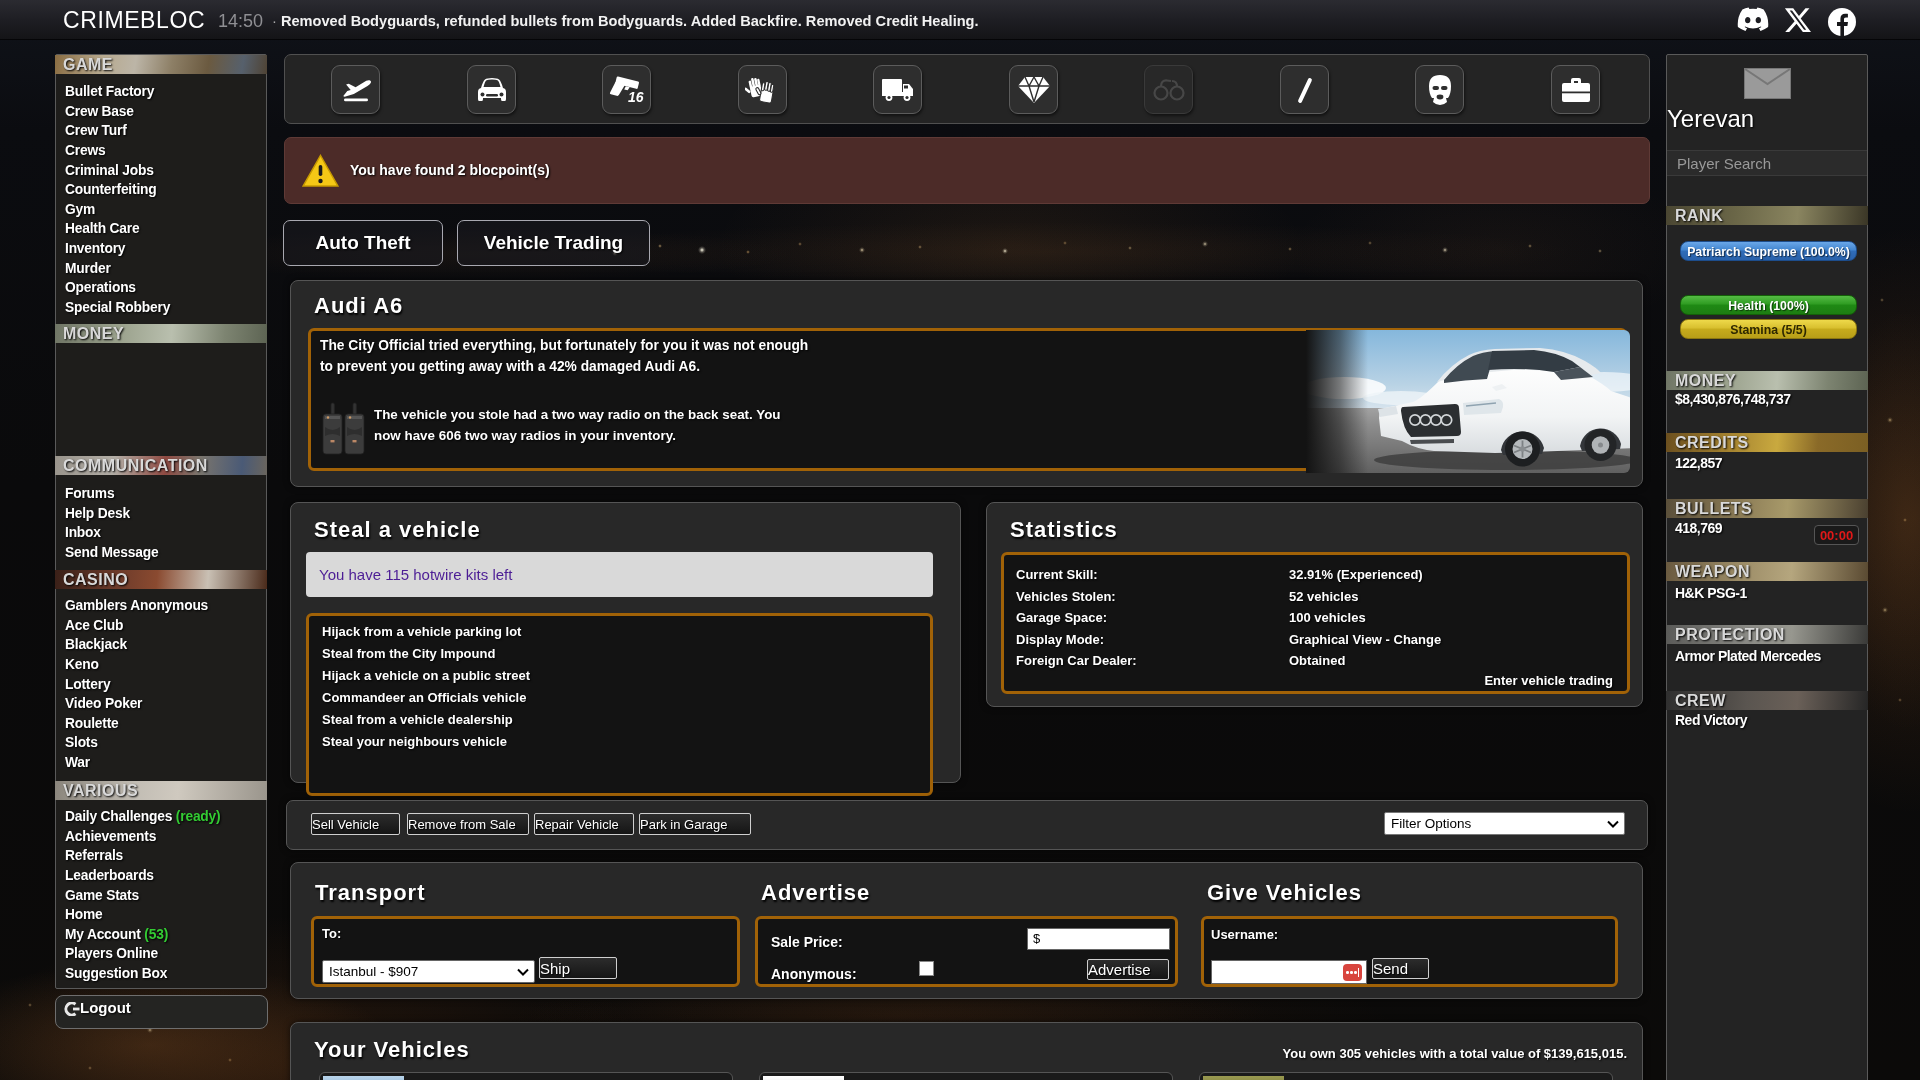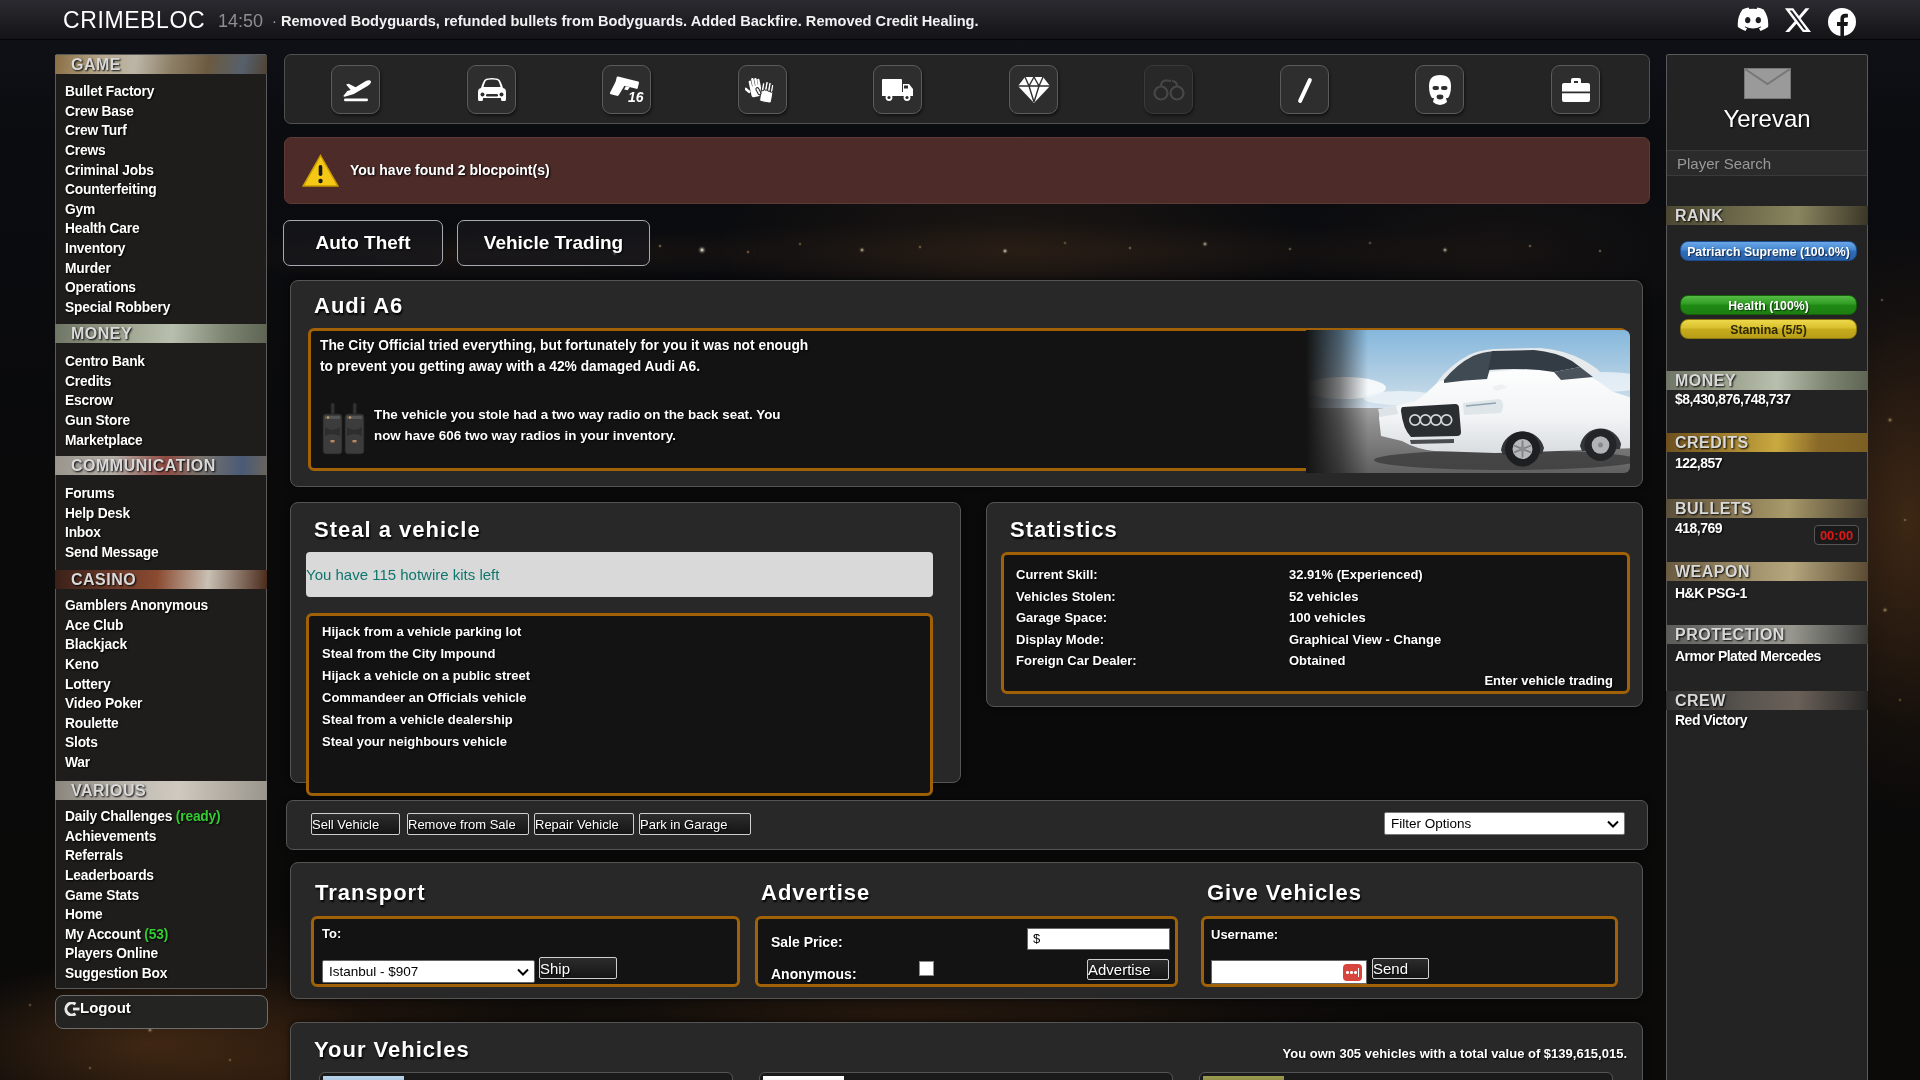--- a/index.html
+++ b/index.html
@@ -20,21 +20,21 @@
 #news{position:absolute;left:272px;top:13px;font-size:14.6px;font-weight:bold;color:#f2f2f2}
 #news .dot{color:#aaa;font-weight:normal}
 .hicon{position:absolute;top:7px}
 
 .panel{position:absolute;background:#282828;border:1px solid #555;border-radius:8px;box-shadow:0 0 6px rgba(0,0,0,.6)}
 .inner{position:absolute;background:#131313;border:3px solid #a16207;border-radius:6px}
 .ptitle{position:absolute;font-size:22px;font-weight:bold;color:#fff;text-shadow:1px 2px 2px #000;letter-spacing:1px}
 .t15{font-size:13px;font-weight:bold;color:#fff;text-shadow:1px 1px 2px #000}
 
 #lsb{position:absolute;left:55px;top:54px;width:212px;height:935px;background:#1e1d1b;border:1px solid #5a5a5a;border-radius:2px}
-.shead{position:absolute;left:-1px;right:-1px;height:19px;line-height:19px;padding-left:16px;font-size:16px;font-weight:bold;color:#d9d9d9;letter-spacing:0.5px;text-shadow:1px 1px 2px #000}
+.shead{position:absolute;left:-1px;right:-1px;height:19px;line-height:19px;padding-left:8px;font-size:16px;font-weight:bold;color:#d9d9d9;letter-spacing:0.5px;text-shadow:1px 1px 2px #000}
 .sitems{position:absolute;left:9px;right:2px;list-style:none}
 .sitems li{height:19.65px;line-height:19.65px;font-size:13.8px;letter-spacing:-0.2px;font-weight:bold;color:#fff;text-shadow:1px 1px 2px #000;white-space:nowrap}
 .grn{color:#33cc33}
 #hgame{top:0;background:linear-gradient(100deg,#8a6d42,#b7a98e 22%,#bcb5a7 38%,#8d7f66 55%,#6b5a40 72%,#56606c 88%,#4f4334)}
 #hmoney{top:269px;background:linear-gradient(95deg,#6f7565,#9aa18c 30%,#b9bfae 55%,#7d8471 80%,#5d6453)}
 #hcomm{top:401px;background:linear-gradient(95deg,#99948c,#b3aea6 28%,#8f4a42 52%,#7a756d 68%,#4a5a76 88%,#6a655d)}
 #hcasino{top:515px;background:linear-gradient(95deg,#3a2018,#6b3a2a 28%,#8a4a30 48%,#c9c0b4 72%,#4a2a1a)}
 #hvarious{top:726px;background:linear-gradient(95deg,#8a857c,#c2bdb4 38%,#cfc9bf 58%,#9a958c)}
 #logout{position:absolute;left:55px;top:995px;width:213px;height:34px;background:#242422;border:1px solid #6e6e6e;border-radius:8px;line-height:24px}
 #logout span{font-size:15px;font-weight:bold;color:#fff;text-shadow:1px 1px 2px #000;margin-left:24px}
@@ -93,27 +93,20 @@
       <li>Criminal Jobs</li>
       <li>Counterfeiting</li>
       <li>Gym</li>
       <li>Health Care</li>
       <li>Inventory</li>
       <li>Murder</li>
       <li>Operations</li>
       <li>Special Robbery</li>
   </ul>
   <div class="shead" id="hmoney">MONEY</div>
-  <ul class="sitems" style="top:297px">
-    <li>Centro Bank</li>
-      <li>Credits</li>
-      <li>Escrow</li>
-      <li>Gun Store</li>
-      <li>Marketplace</li>
-  </ul>
   <div class="shead" id="hcomm">COMMUNICATION</div>
   <ul class="sitems" style="top:429px">
     <li>Forums</li>
       <li>Help Desk</li>
       <li>Inbox</li>
       <li>Send Message</li>
   </ul>
   <div class="shead" id="hcasino">CASINO</div>
   <ul class="sitems" style="top:541px">
     <li>Gamblers Anonymous</li>
@@ -145,21 +138,21 @@
       <rect x="9" y="5.6" width="6.5" height="2.8" fill="#e8e8e8"></rect>
     </svg>
   <span>Logout</span>
 </div>
 
 <div id="rsb">
   <svg style="position:absolute;left:77px;top:13px" width="47" height="31" viewBox="0 0 47 31">
       <rect x="0.5" y="0.5" width="46" height="30" fill="#9a9a9a" stroke="#777"></rect>
       <path d="M1 1l22.5 15L46 1" fill="none" stroke="#777" stroke-width="2"></path>
     </svg>
-  <div style="position:absolute;left:0;top:50px;width:100%;text-align:center;font-size:24px;color:#fff;text-shadow:1px 1px 2px #000">Yerevan</div>
+  <div style="position:absolute;left:0;top:50px;width:100%;font-size:24px;color:#fff;text-shadow:1px 1px 2px #000">Yerevan</div>
   <div id="srch">Player Search</div>
   <div class="rhead" id="hrank">RANK</div>
   <div class="rankbtn" style="top:186px;background:linear-gradient(180deg,#6aa7e8 0%,#4285cf 45%,#2f6cb8 50%,#2a62ab 100%);border:1px solid #1d4d8c">Patriarch Supreme (100.0%)</div>
   <div class="rankbtn" style="top:240px;background:linear-gradient(180deg,#55bb44 0%,#2f9c22 45%,#1f8a14 50%,#1d7d12 100%);border:1px solid #136008">Health (100%)</div>
   <div class="rankbtn" style="top:264px;background:linear-gradient(180deg,#eed94a 0%,#d8bf2e 45%,#c7ac1c 50%,#b89e18 100%);border:1px solid #8c7710;color:#2e2800;text-shadow:none">Stamina (5/5)</div>
   <div class="rhead" id="hmoney2">MONEY</div>
   <div class="rval" style="top:337px">$8,430,876,748,737</div>
   <div class="rhead" id="hcredits">CREDITS</div>
   <div class="rval" style="top:401px">122,857</div>
   <div class="rhead" id="hbullets">BULLETS</div>
@@ -374,21 +367,21 @@
       <path d="M72 79 l18 -3 2 8 -18 3z" fill="#dde3e7"></path>
       <path d="M104 110 l44 -1 v4 l-43 1z" fill="#4a4d50"></path>
 
       <rect x="0" y="0" width="62" height="143" fill="url(#fade)"></rect>
     </svg>
   </div>
 </div>
 
 <div class="panel" style="left:290px;top:502px;width:671px;height:281px">
   <div class="ptitle" style="left:23px;top:14px">Steal a vehicle</div>
-  <div style="position:absolute;left:15px;top:49px;width:627px;height:45px;background:#d9d9d9;border-radius:4px;line-height:45px;font-size:15px;color:#0f766e">You have 115 hotwire kits left</div>
+  <div style="position:absolute;left:15px;top:49px;width:627px;height:45px;background:#d9d9d9;border-radius:4px;line-height:45px;padding-left:13px;font-size:15px;color:#4c1d95">You have 115 hotwire kits left</div>
   <div class="inner" style="left:15px;top:110px;width:627px;height:183px">
     <div class="t15" style="position:absolute;left:13px;top:5px;line-height:22px">Hijack from a vehicle parking lot<br>Steal from the City Impound<br>Hijack a vehicle on a public street<br>Commandeer an Officials vehicle<br>Steal from a vehicle dealership<br>Steal your neighbours vehicle</div>
   </div>
 </div>
 
 <div class="panel" style="left:986px;top:502px;width:657px;height:205px">
   <div class="ptitle" style="left:23px;top:14px">Statistics</div>
   <div class="inner" style="left:14px;top:49px;width:629px;height:142px">
     <div class="t15" style="position:absolute;left:12px;top:9px;line-height:21.5px">Current Skill:<br>Vehicles Stolen:<br>Garage Space:<br>Display Mode:<br>Foreign Car Dealer:</div>
     <div class="t15" style="position:absolute;left:285px;top:9px;line-height:21.5px">32.91% (Experienced)<br>52 vehicles<br>100 vehicles<br>Graphical View - Change<br>Obtained</div>

